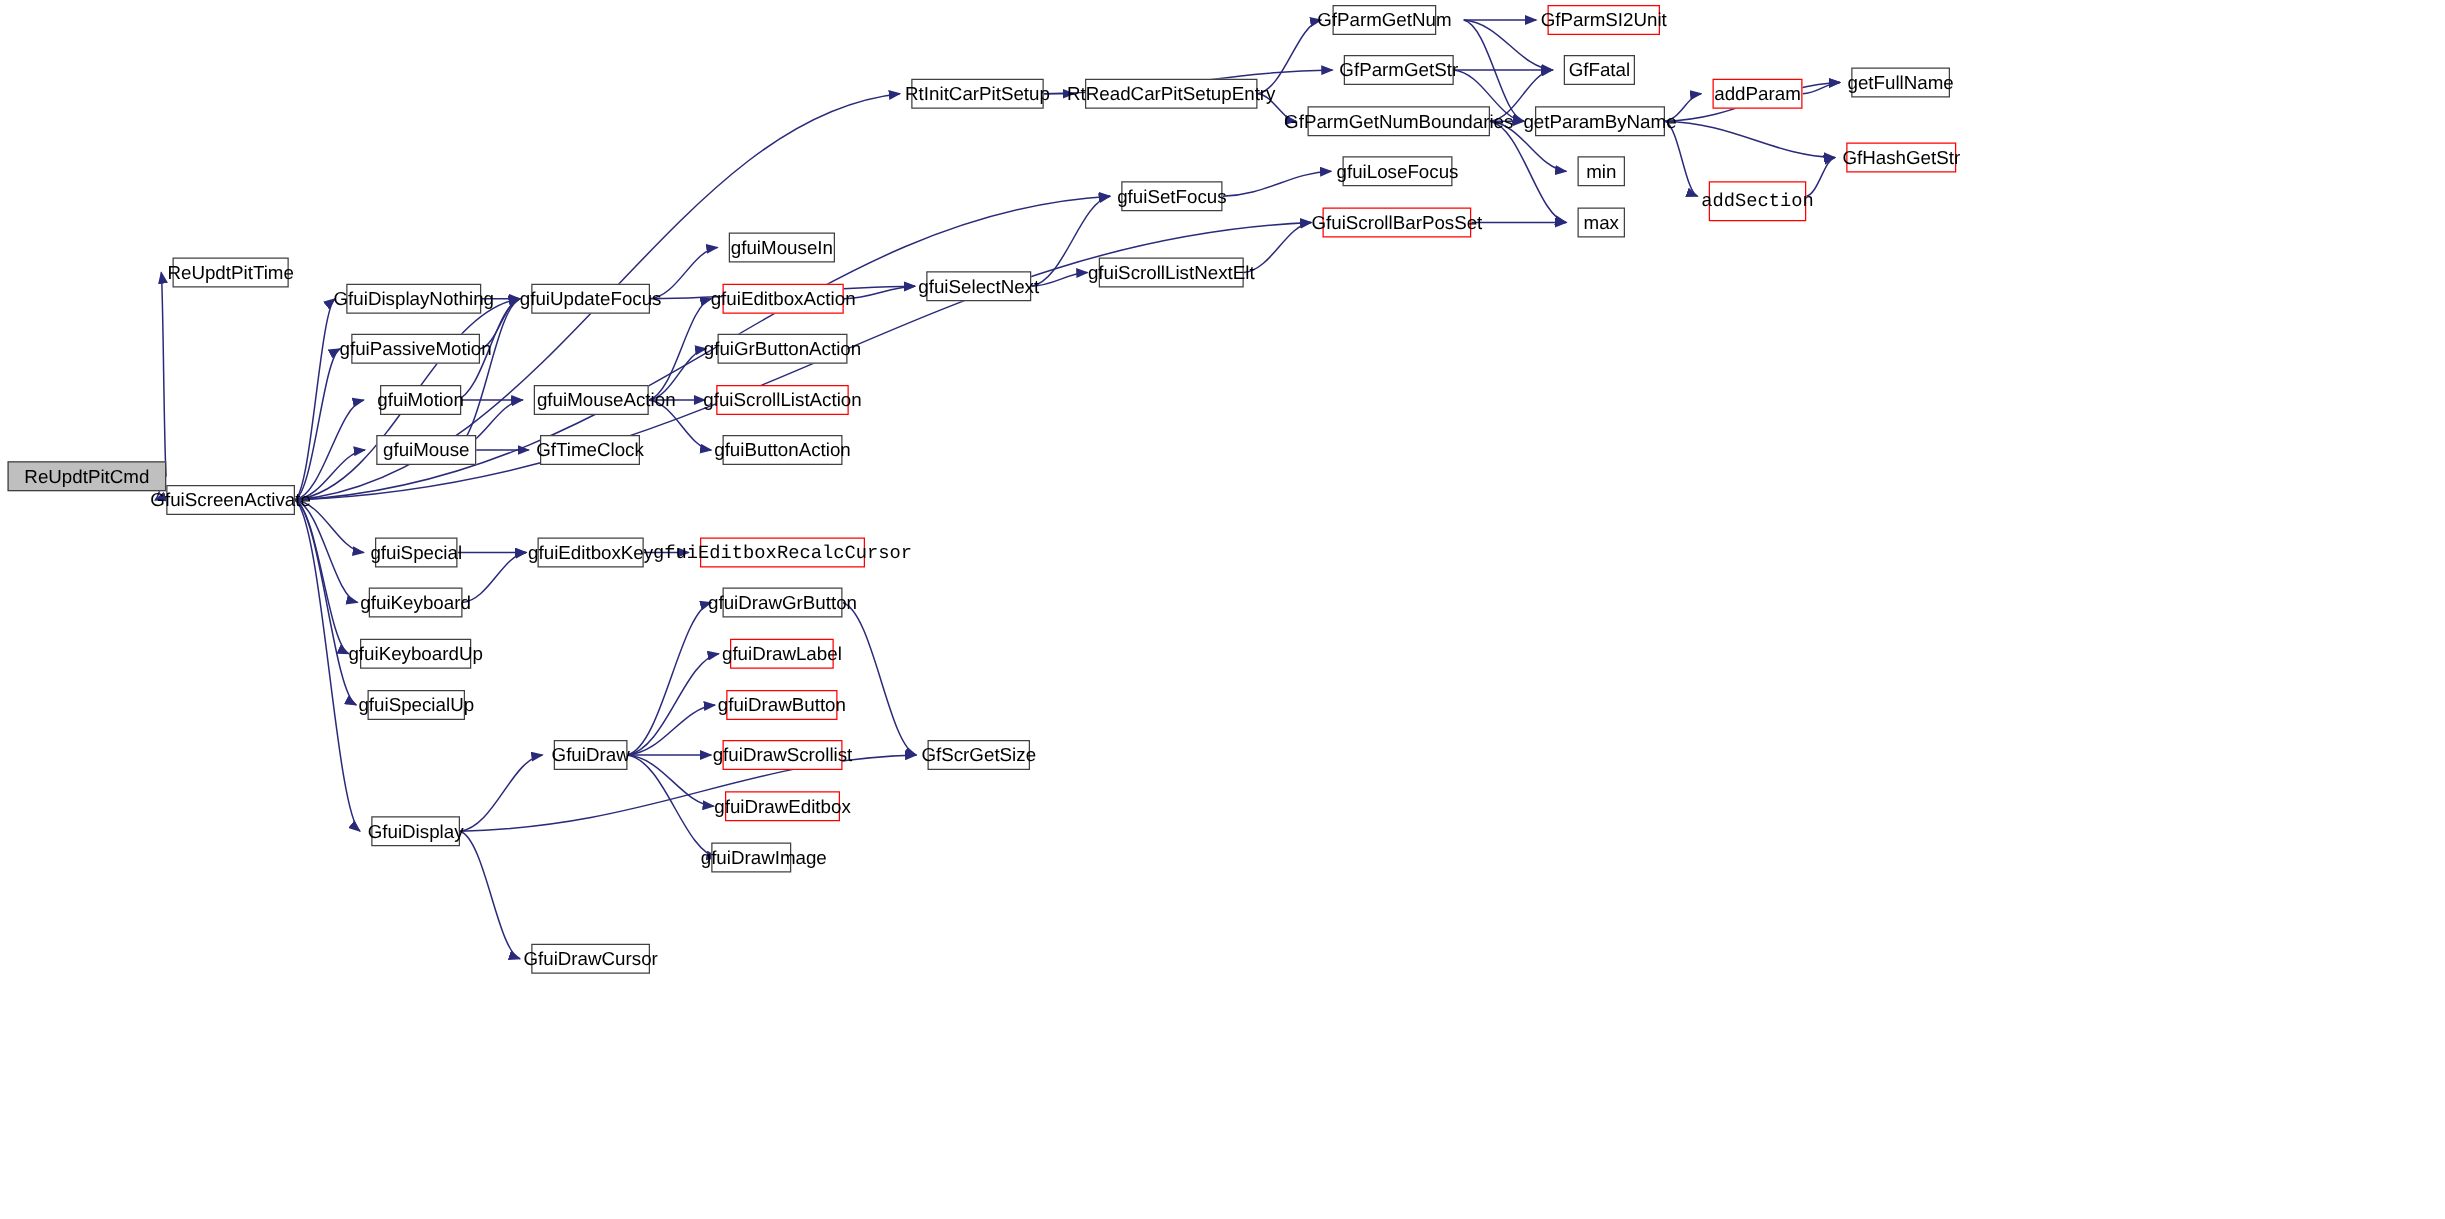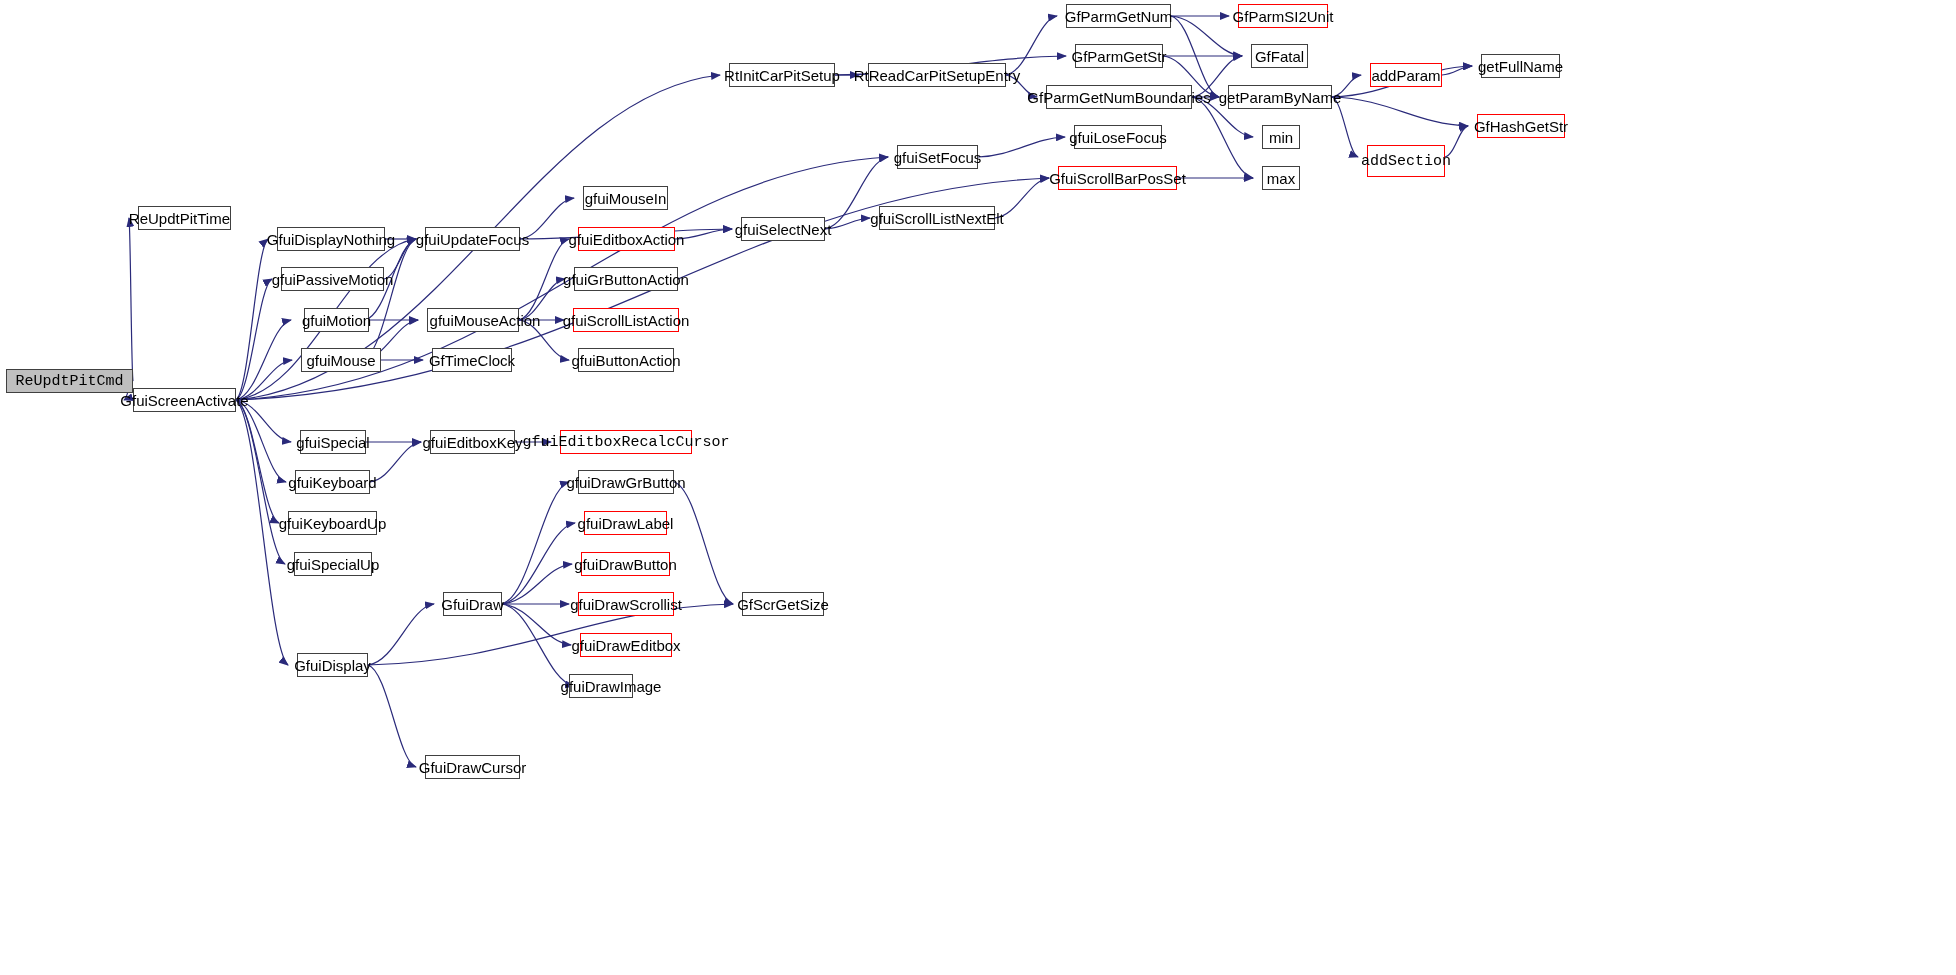--- a/index.html
+++ b/index.html
@@ -3,21 +3,21 @@
 <meta charset="utf-8">
 <style>
   html,body{margin:0;padding:0;background:#ffffff;}
   body{font-family:"Liberation Sans",sans-serif;}
   #graph{position:relative;width:1956px;height:975px;overflow:hidden;background:#fff;}
   #edges{position:absolute;left:0;top:0;width:1956px;height:975px;}
   .node{position:absolute;box-sizing:border-box;display:flex;align-items:center;justify-content:center;
         background:#ffffff;border:1px solid #404040;color:#000;white-space:nowrap;
         font-size:15px;line-height:1;letter-spacing:0px;}
   .node.red{border-color:#ff0000;}
-  .node.root{background:#bfbfbf;border-color:#404040;font-family:Liberation Mono, monospace;}
+  .node.root{background:#bfbfbf;border-color:#404040;}
 </style>
 </head>
 <body>
 
 <div id="graph">
   <svg id="edges" xmlns="http://www.w3.org/2000/svg">
     <defs>
       <marker id="ah" markerWidth="10" markerHeight="8" refX="9" refY="4" orient="auto" markerUnits="userSpaceOnUse">
         <path d="M0,0 L10,4 L0,8 z" fill="#2a2a7a"></path>
       </marker>
@@ -88,21 +88,21 @@
         <path d="M502,604 C530.14,604 543.54,604 569,604" marker-end="url(#ah)"></path>
         <path d="M502,604 C530.98,606.46 544.78,642.54 571,645" marker-end="url(#ah)"></path>
         <path d="M502,604 C532.24,608.92 546.64,681.08 574,686" marker-end="url(#ah)"></path>
         <path d="M674,482 C698.78,489.32 710.58,596.68 733,604" marker-end="url(#ah)"></path>
       </g>
   </svg>
   <div id="nodes">
       <div class="node root" style="left: 6px; top: 369px; width: 127px; height: 24px;">
         <span>ReUpdtPitCmd</span>
       </div>
-      <div class="node" style="left: 138px; top: 206px; width: 93px; height: 24px; justify-content: flex-end;">
+      <div class="node" style="left: 138px; top: 206px; width: 93px; height: 24px;">
         <span>ReUpdtPitTime</span>
       </div>
       <div class="node" style="left: 133px; top: 388px; width: 103px; height: 24px;">
         <span>GfuiScreenActivate</span>
       </div>
       <div class="node" style="left: 277px; top: 227px; width: 108px; height: 24px;">
         <span>GfuiDisplayNothing</span>
       </div>
       <div class="node" style="left: 281px; top: 267px; width: 103px; height: 24px;">
         <span>gfuiPassiveMotion</span>
@@ -190,21 +190,21 @@
       </div>
       <div class="node" style="left: 729px; top: 63px; width: 106px; height: 24px;">
         <span>RtInitCarPitSetup</span>
       </div>
       <div class="node" style="left: 879px; top: 206px; width: 116px; height: 24px;">
         <span>gfuiScrollListNextElt</span>
       </div>
       <div class="node" style="left: 868px; top: 63px; width: 138px; height: 24px;">
         <span>RtReadCarPitSetupEntry</span>
       </div>
-      <div class="node" style="left: 1066px; top: 4px; width: 105px; height: 24px;">
+      <div class="node" style="left: 1066px; top: 4px; width: 83px; height: 24px;">
         <span>GfParmGetNum</span>
       </div>
       <div class="node" style="left: 1075px; top: 44px; width: 88px; height: 24px;">
         <span>GfParmGetStr</span>
       </div>
       <div class="node" style="left: 1046px; top: 85px; width: 146px; height: 24px;">
         <span>GfParmGetNumBoundaries</span>
       </div>
       <div class="node" style="left: 1074px; top: 125px; width: 88px; height: 24px;">
         <span>gfuiLoseFocus</span>

